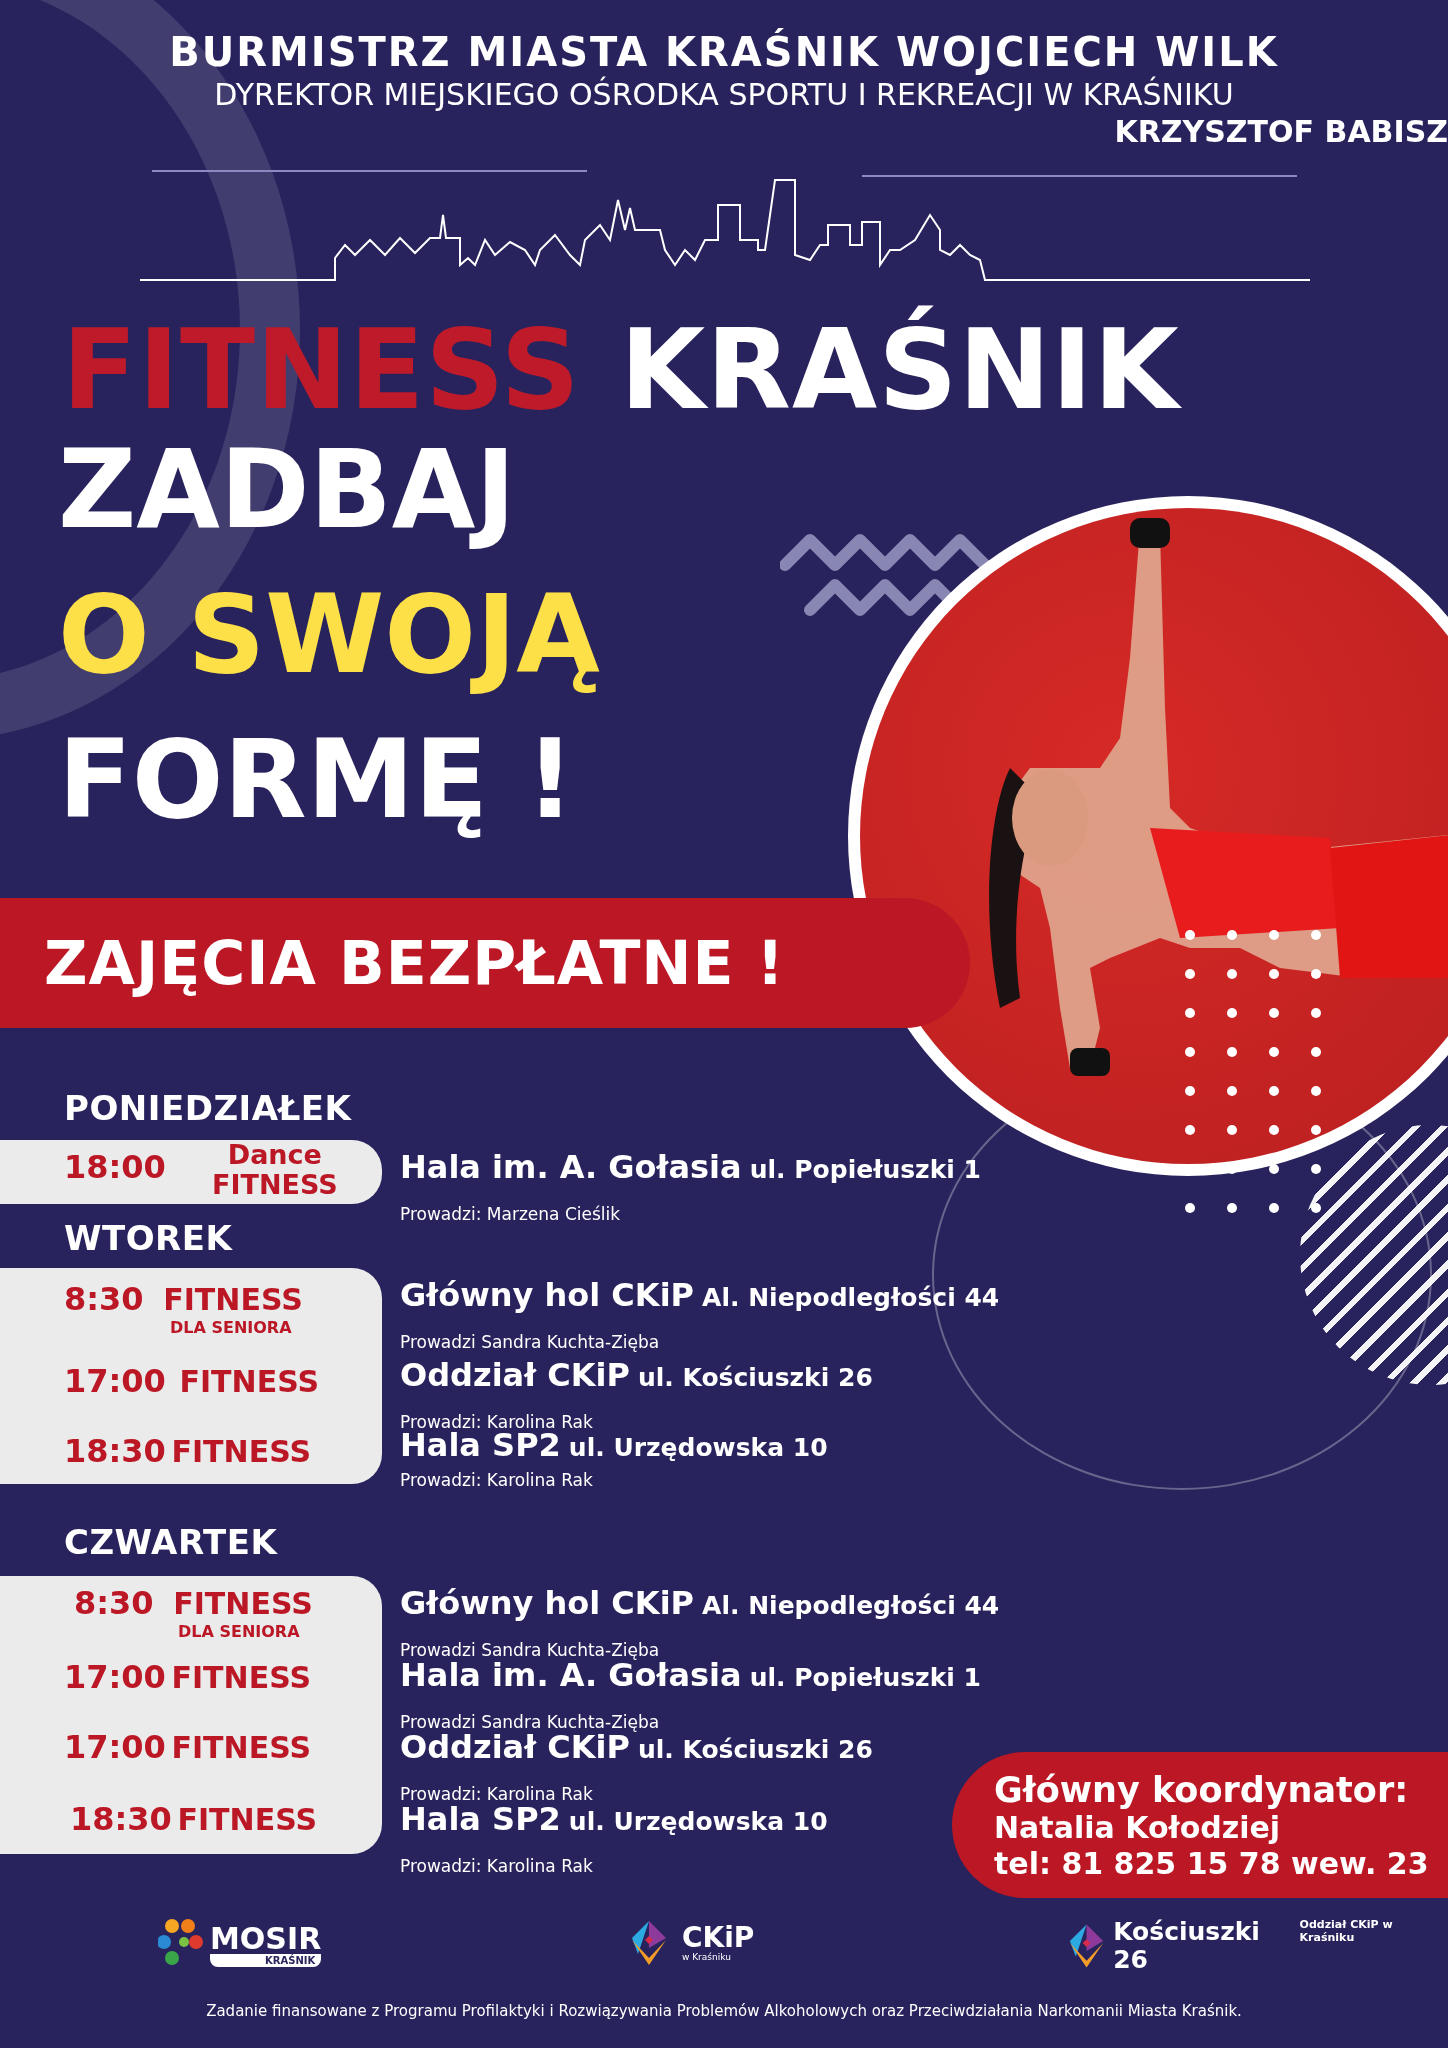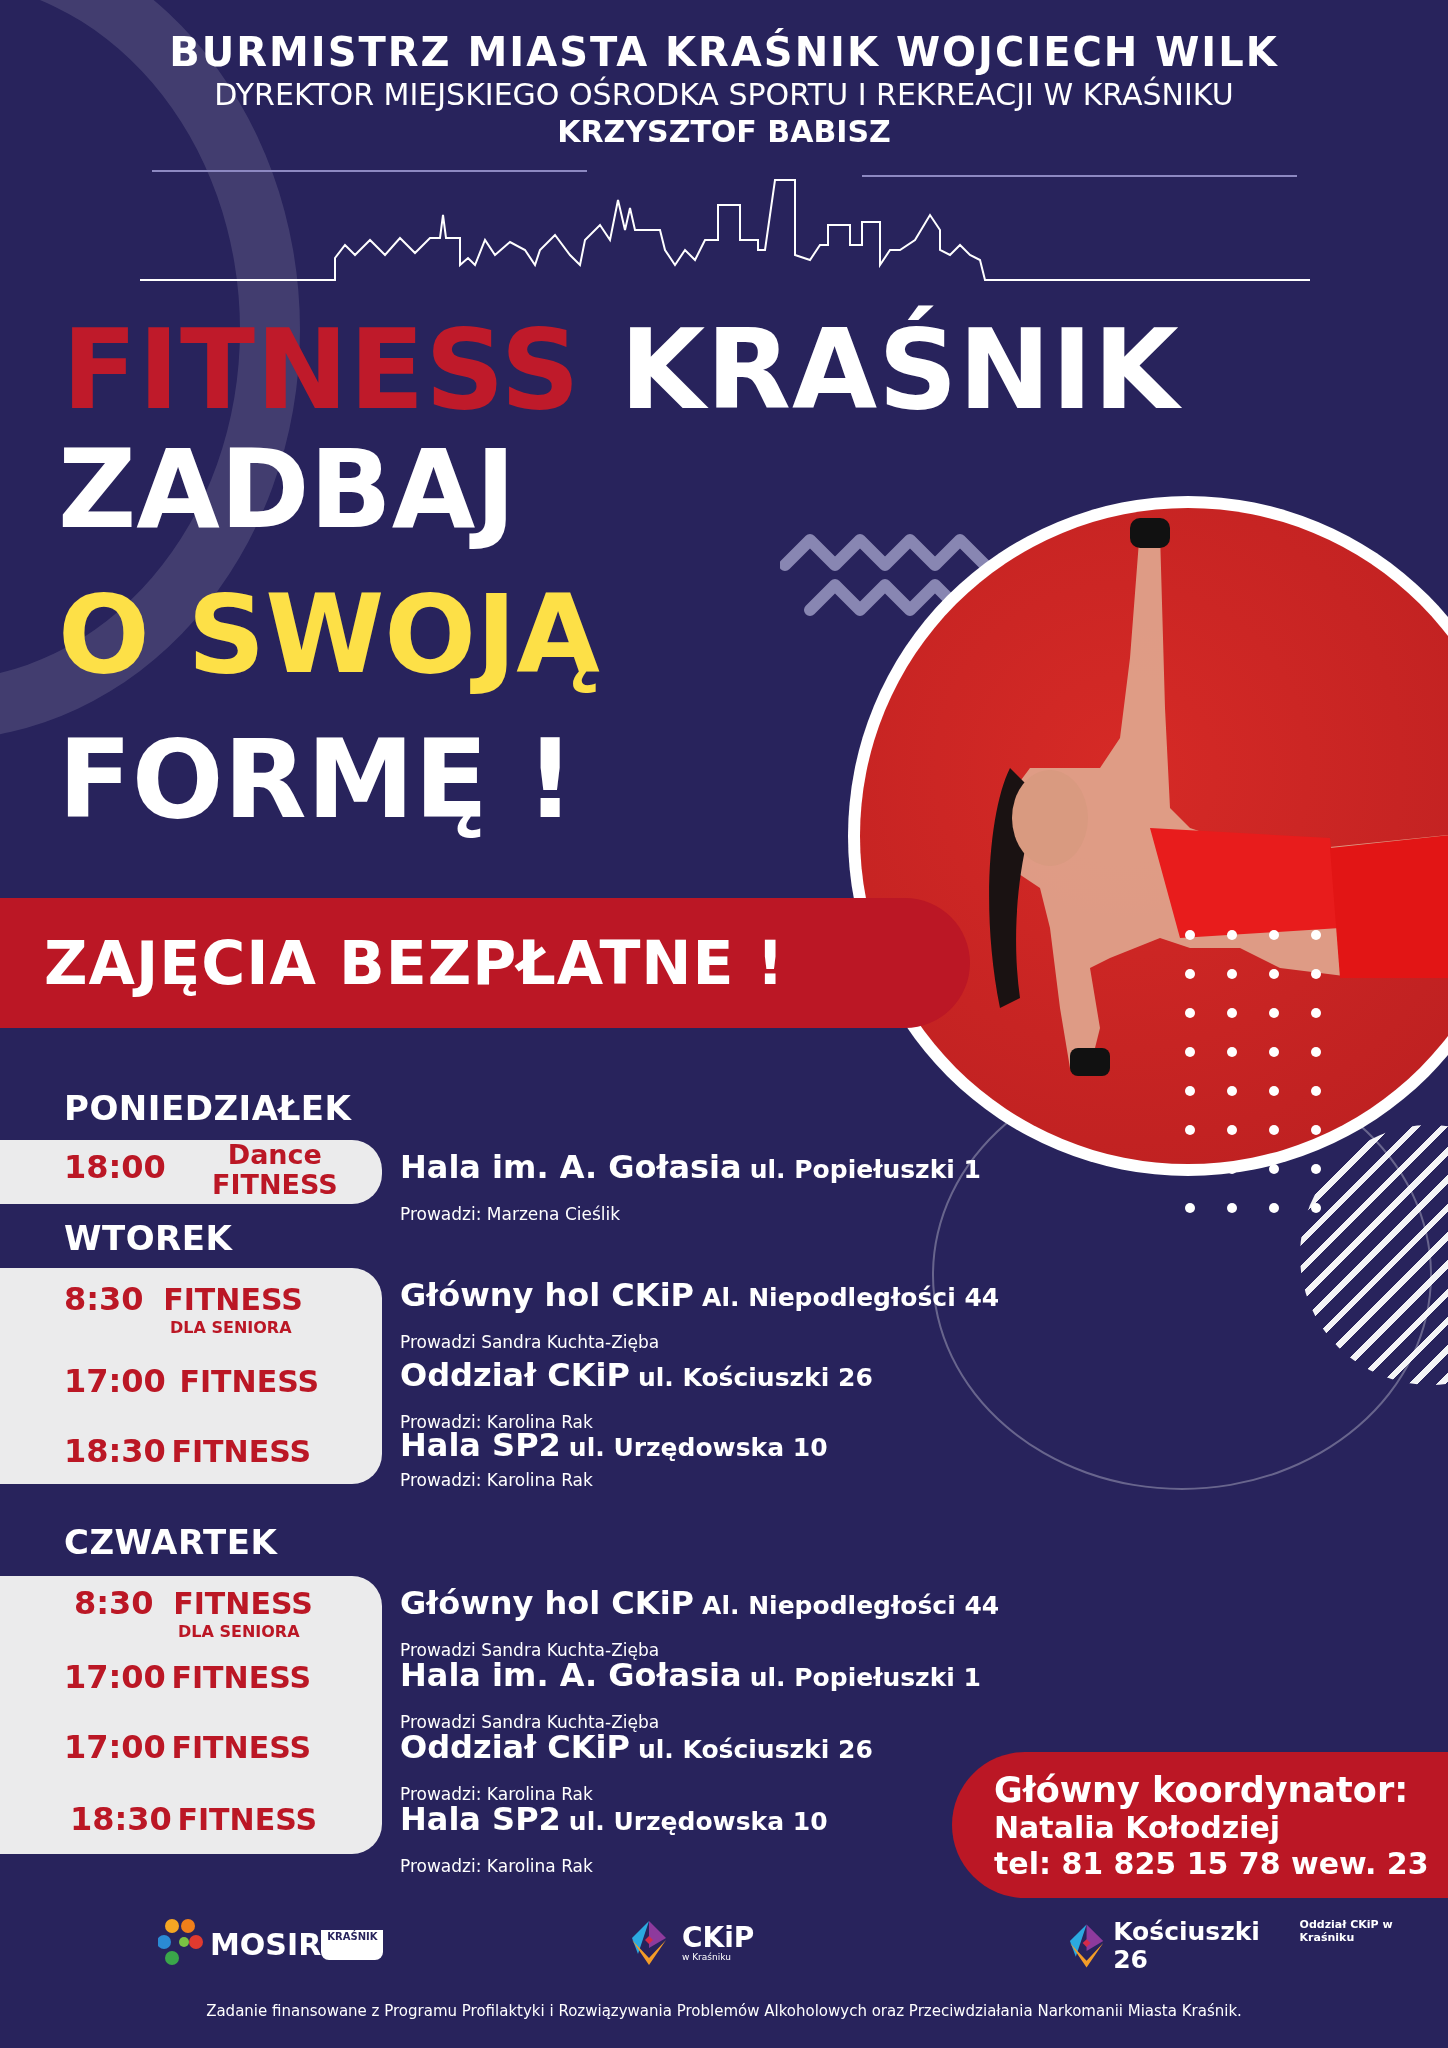--- a/index.html
+++ b/index.html
@@ -12,21 +12,21 @@
     overflow: hidden;
   }
   .deco-arc {
     position: absolute; left: -420px; top: -80px;
     width: 720px; height: 820px; border-radius: 50%;
     border: 60px solid rgba(255,255,255,0.12);
   }
   .header { position: absolute; left: 0; top: 28px; width: 1448px; text-align: center; }
   .h1 { font-size: 40px; font-weight: bold; letter-spacing: 2px; line-height: 48px; }
   .h2 { font-size: 30px; font-weight: normal; line-height: 38px; }
-  .h3 { font-size: 30px; font-weight: bold; line-height: 36px; }
+  .h3 { font-size: 30px; font-weight: bold; line-height: 36px; text-align: right; }
   .invite { font-size: 30px; line-height: 44px; margin-top: 2px; }
   .hline { position: absolute; height: 2px; background: #8d89c2; }
   .skyline { position: absolute; left: 140px; top: 170px; }
   .title-row { position: absolute; left: 62px; top: 305px; font-size: 110px; font-weight: bold; letter-spacing: 1px; line-height: 130px; font-family: "DejaVu Sans", sans-serif; }
   .red { color: #bf1a2a; }
   .pink { color: #fde047; }
   .big { position: absolute; left: 58px; font-size: 108px; font-weight: bold; line-height: 120px; }
   .banner {
     position: absolute; left: 0; top: 898px; width: 970px; height: 130px;
     background: #bb1725; border-radius: 0 65px 65px 0;
@@ -243,21 +243,21 @@
 
 <div class="logo" style="left:158px;">
   <svg width="46" height="54" viewBox="0 0 46 54">
     <circle cx="14" cy="8" r="7" fill="#f5a623"></circle>
       <circle cx="30" cy="8" r="7" fill="#f07f1a"></circle>
     <circle cx="6" cy="24" r="7" fill="#2a8ad4"></circle>
       <circle cx="38" cy="24" r="7" fill="#e03a2f"></circle>
     <circle cx="14" cy="40" r="7" fill="#3aa64a"></circle>
       <circle cx="26" cy="24" r="5" fill="#7ac143"></circle>
   </svg>
-  <div style="display:flex;flex-direction:row;">
+  <div style="display:flex;flex-direction:column;">
     <span class="txt" style="font-size:30px;line-height:30px;">MOSIR</span>
     <span style="font-size:10px;background:#fff;color:#28235c;padding:1px 6px;border-radius:0 0 8px 8px;text-align:right;font-weight:bold;">KRAŚNIK</span>
   </div>
 </div>
 
 <div class="logo" style="left:628px;gap:12px;">
   <svg width="42" height="50" viewBox="0 0 42 50">
     <path d="M21,3 L38,20 L21,30 Z" fill="#8e3a9d"></path>
     <path d="M21,3 L4,20 L10,36 Z" fill="#2ba9e0"></path>
     <path d="M4,22 L21,47 L38,22 L21,40 Z" fill="#f39c28"></path>

